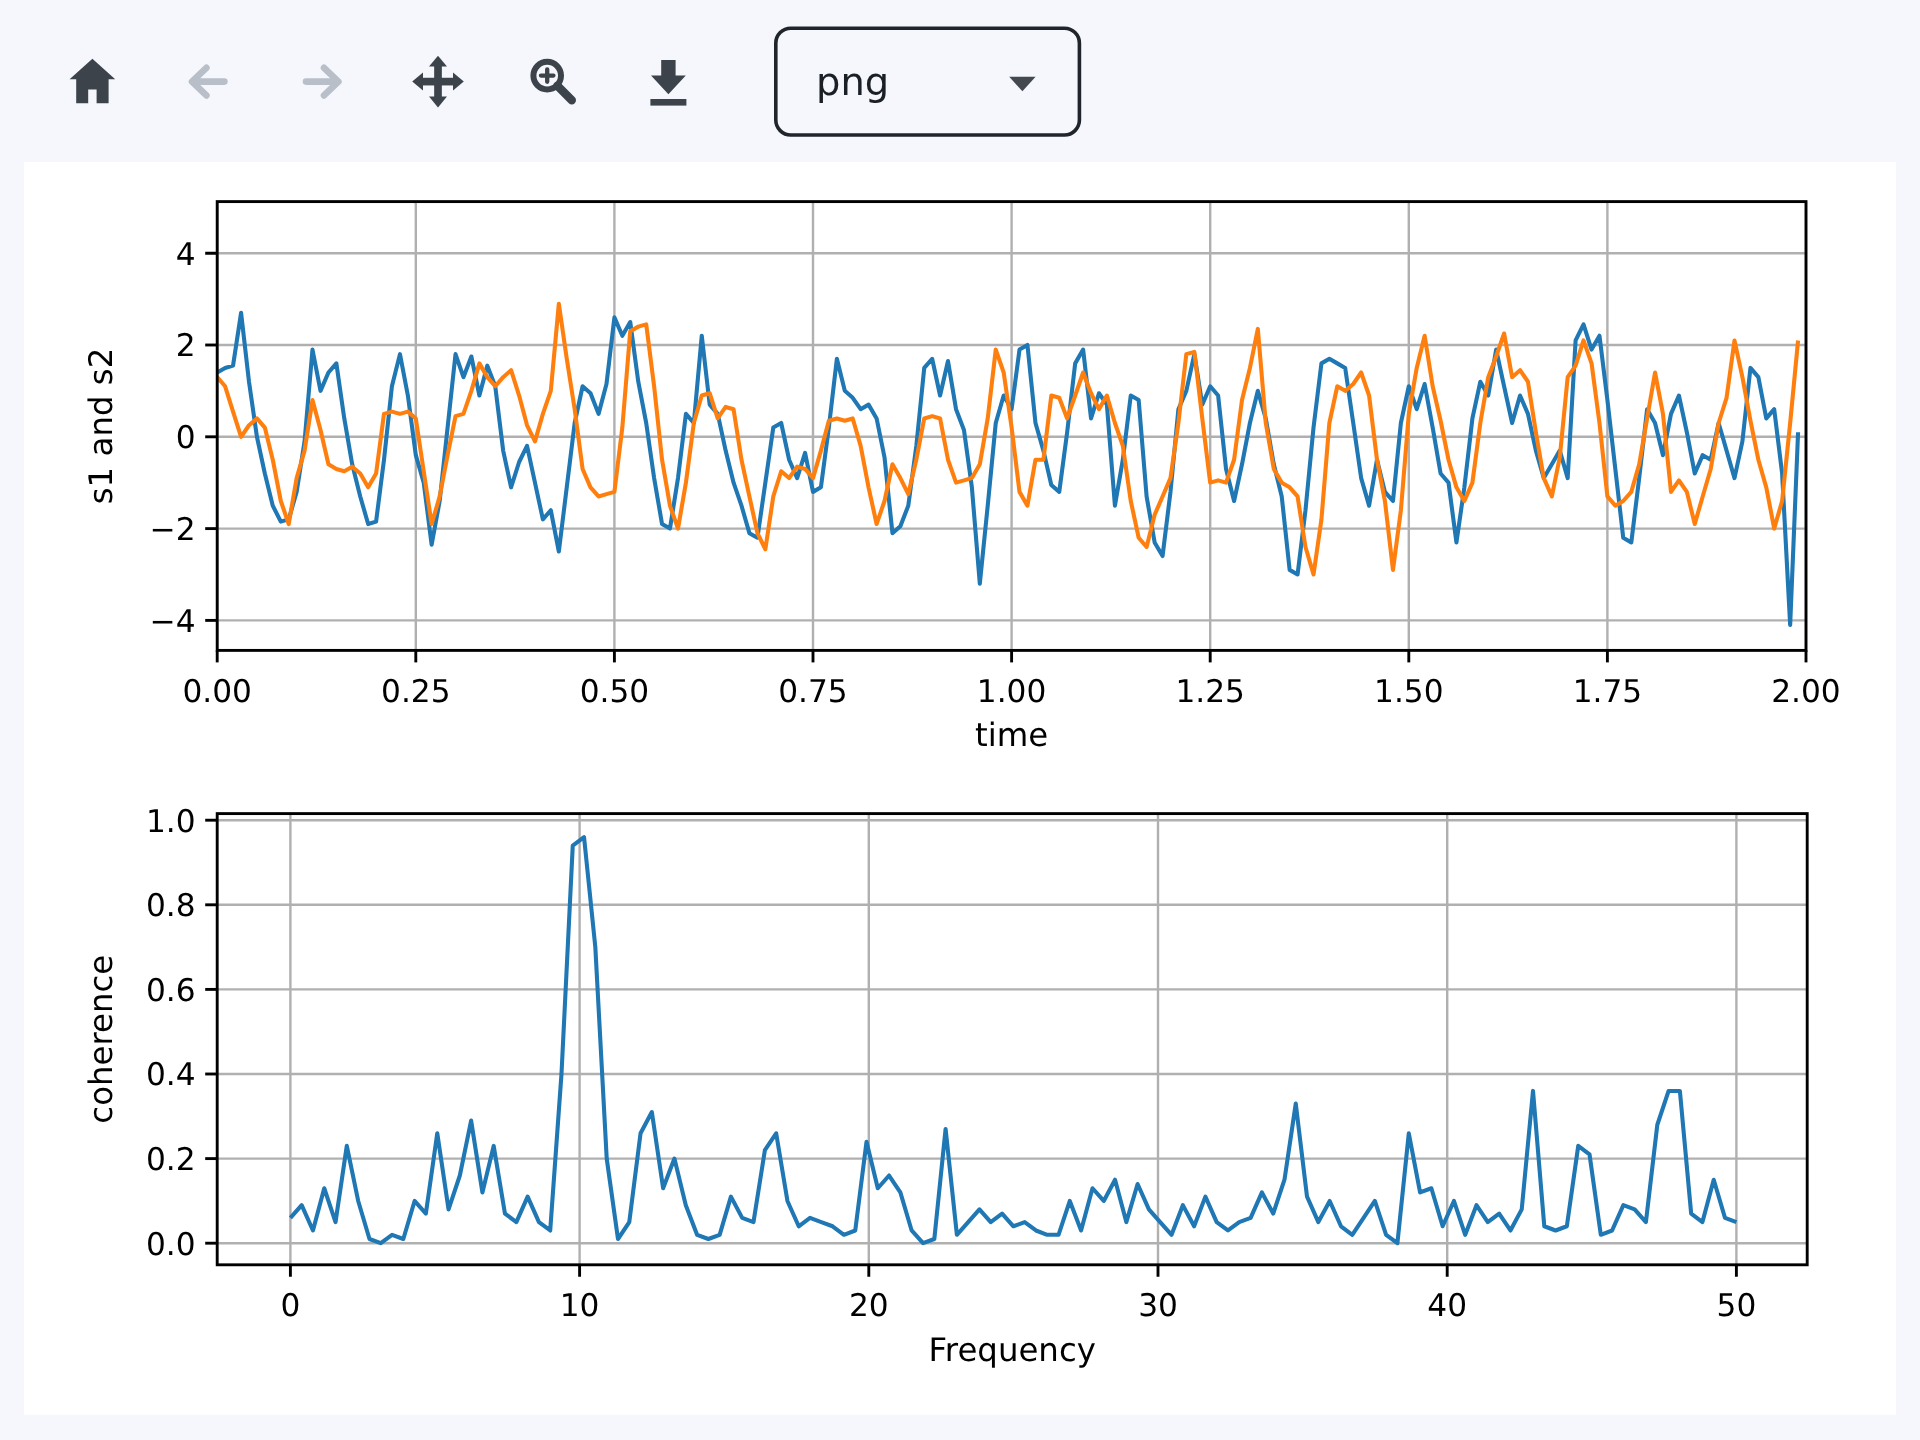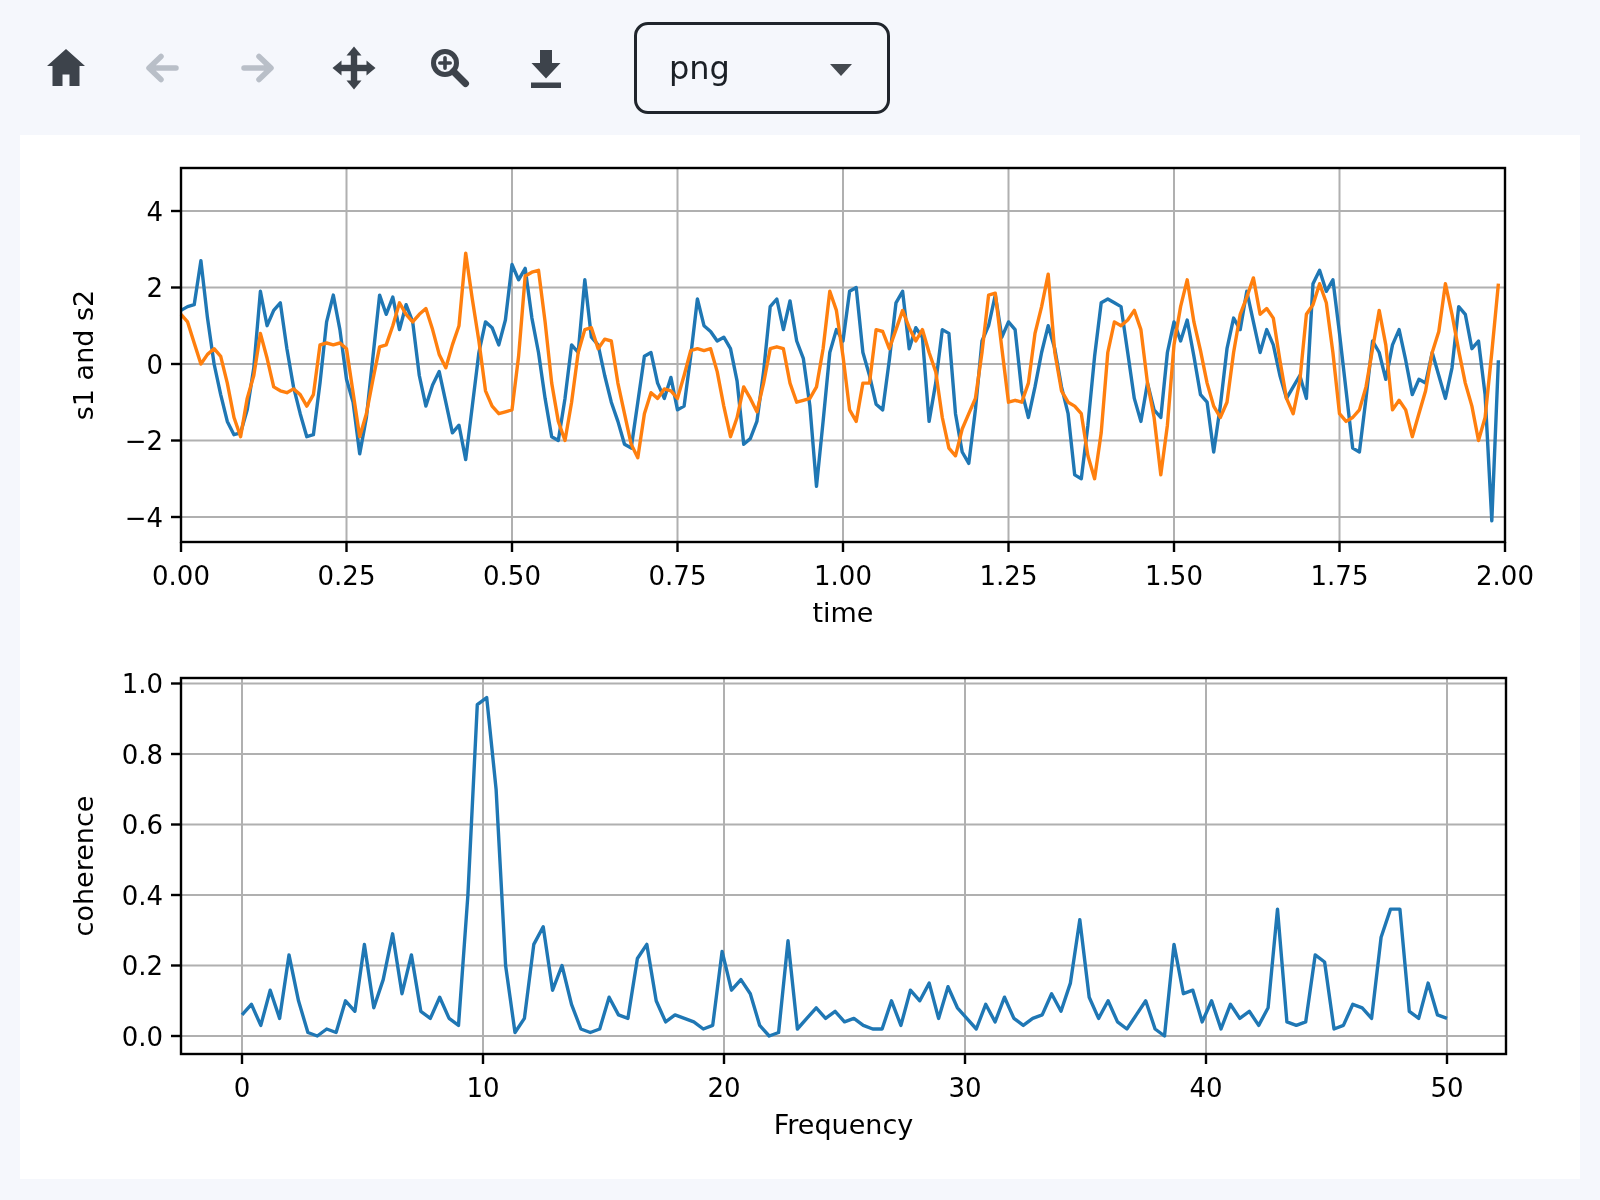--- a/index.html
+++ b/index.html
@@ -2,21 +2,21 @@
 <html><head>
 <meta charset="utf-8">
 <style>
   html,body{margin:0;padding:0;}
   body{
     width:1600px;height:1200px;position:relative;overflow:hidden;
     background:#f5f7fc;
     font-family:"DejaVu Sans", "Liberation Sans", sans-serif;
   }
   .toolbar{
-    position:absolute;left:44px;top:20px;height:96px;
+    position:absolute;left:55px;top:20px;height:96px;
     display:flex;align-items:center;gap:52px;
   }
   .tb-btn{
     width:44px;height:44px;display:flex;align-items:center;justify-content:center;
     background:none;border:none;padding:0;cursor:pointer;
   }
   .tb-btn svg{display:block;}
   .format-select{
     position:relative;box-sizing:border-box;margin-left:14px;
     width:256px;height:92px;border:3px solid #20252c;border-radius:14px;

